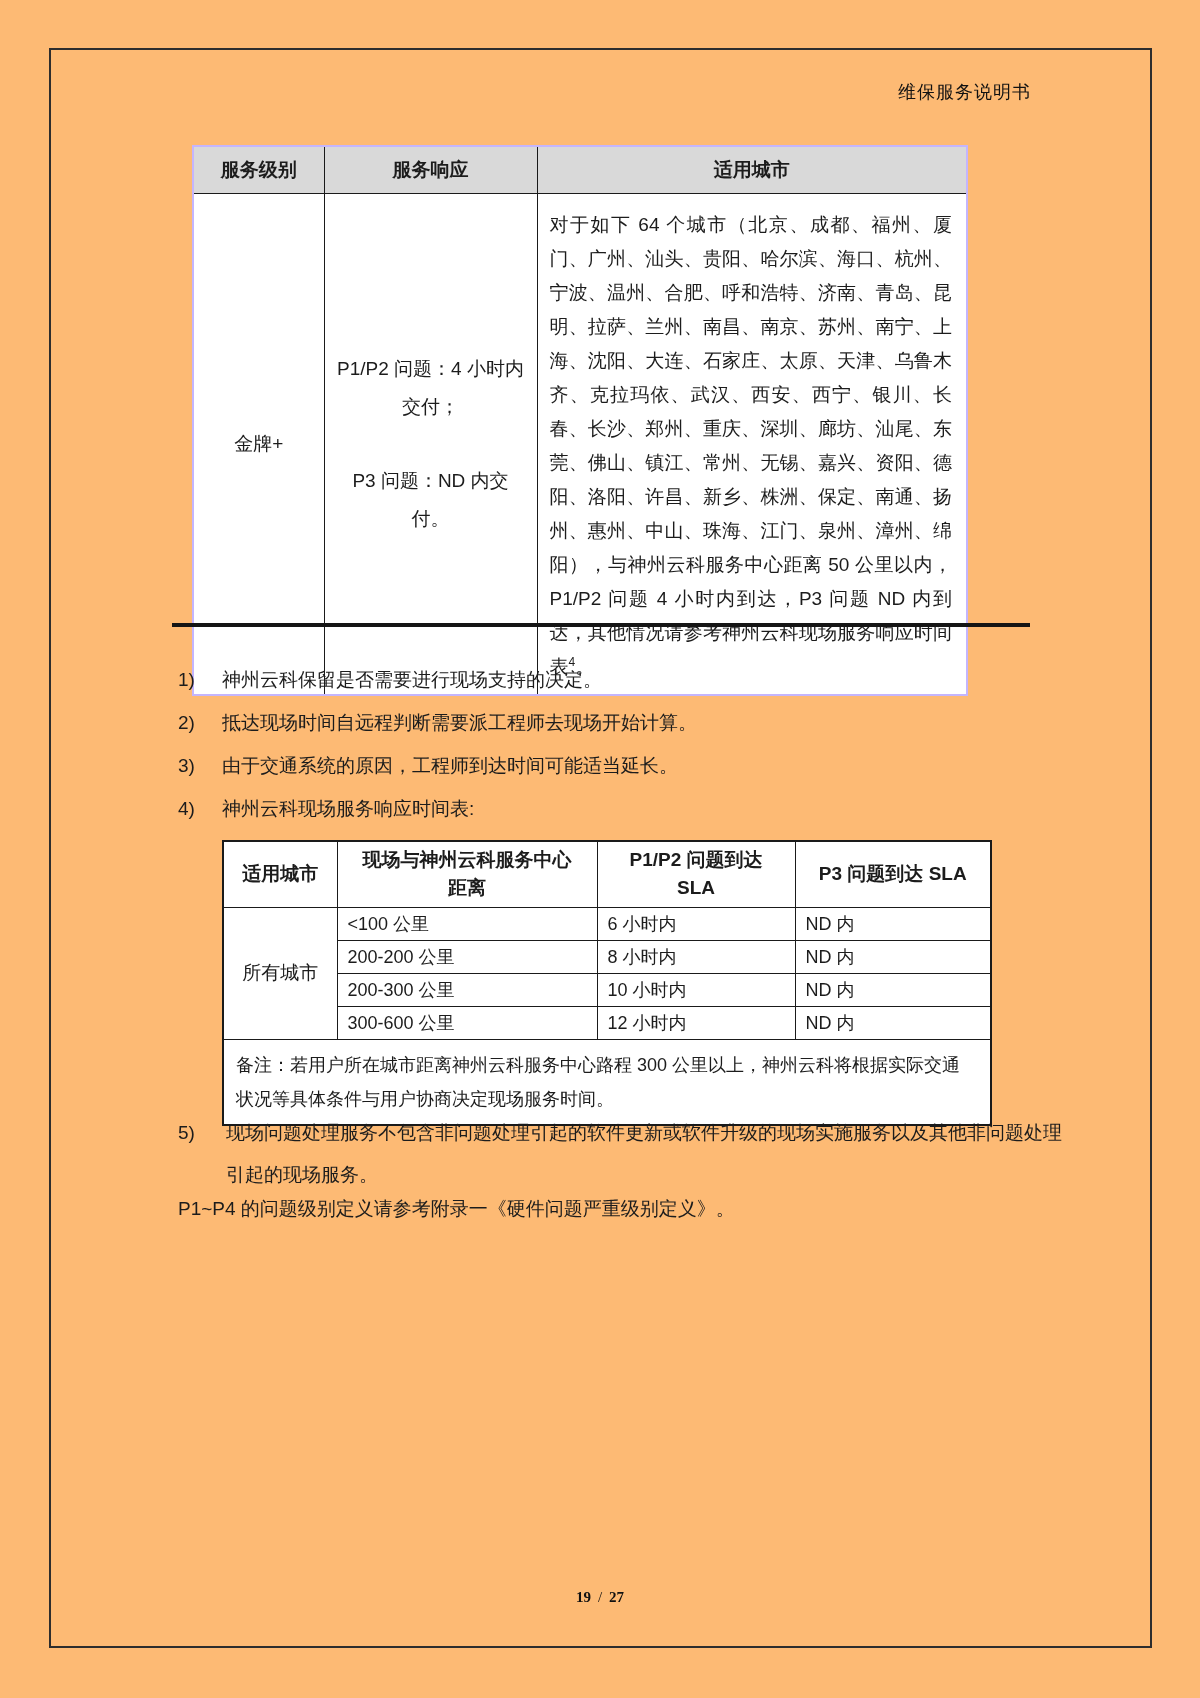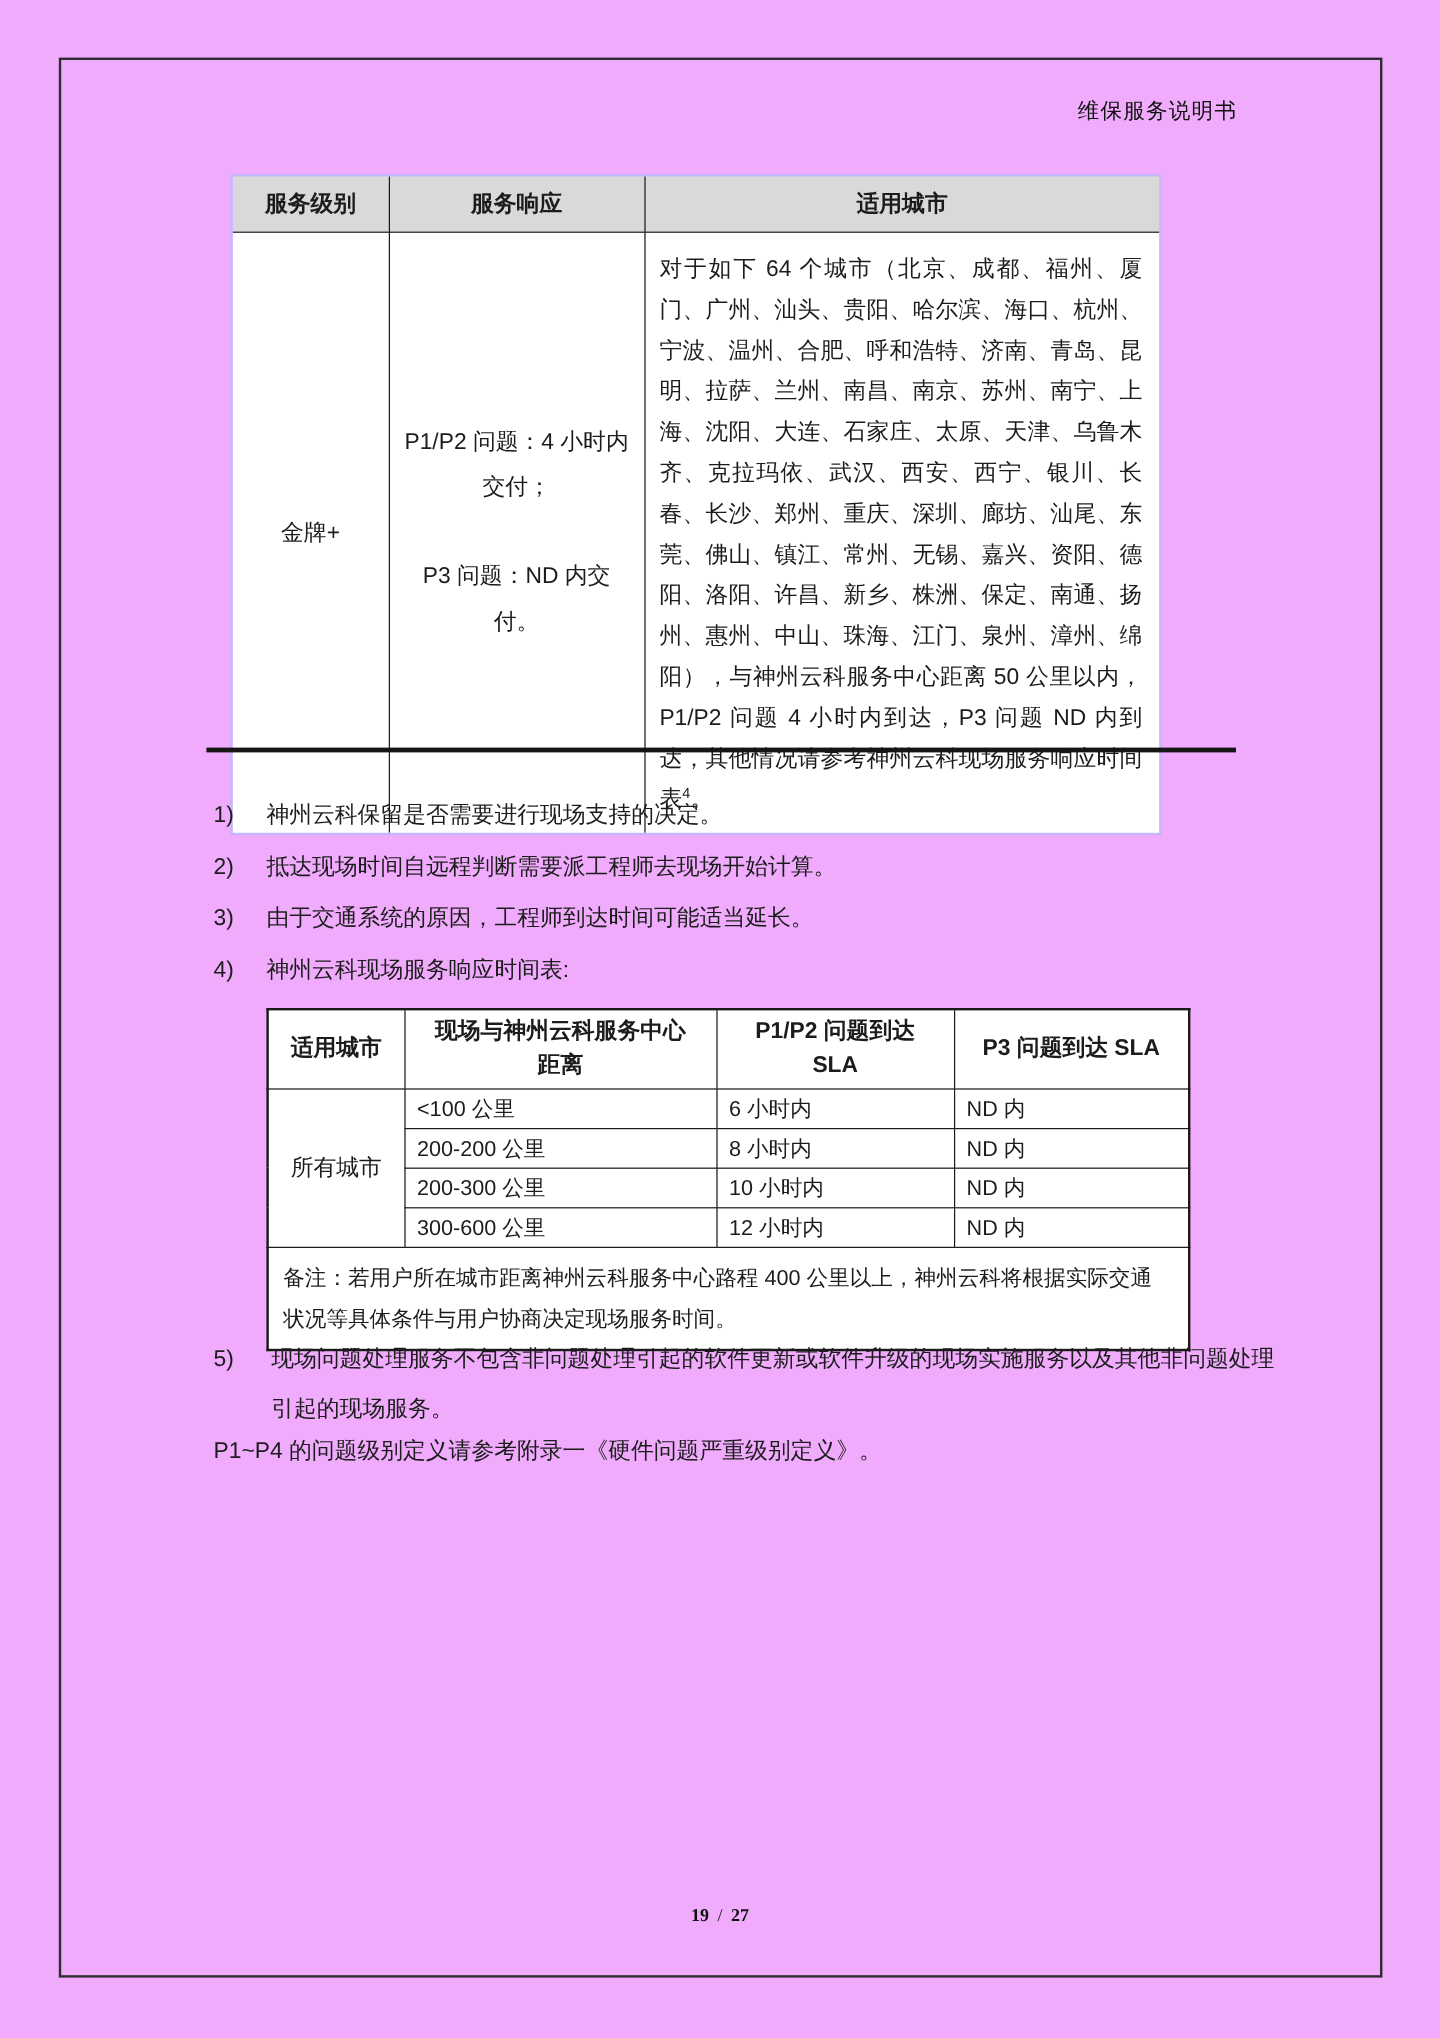--- a/index.html
+++ b/index.html
@@ -1,19 +1,19 @@
 <!DOCTYPE html>
 <html><head>
 <meta charset="utf-8">
 <style>
   * { margin:0; padding:0; box-sizing:border-box; }
   html,body { background:#ffffff; }
   body { font-family:"Liberation Sans", sans-serif; color:#1c1c1c; }
   .page {
-    position:relative; width:1200px; height:1698px; background:#f0abfc;
+    position:relative; width:1200px; height:1698px; background:#fdba74;
     overflow:hidden; margin:0 auto;
   }
   .page-border {
     position:absolute; left:49px; top:48px; width:1103px; height:1600px;
     border:2px solid #2d2d2d; background:transparent;
   }
   .doc-title {
     position:absolute; top:80px; right:169px;
     font-family:"Liberation Serif", serif; font-size:18px; color:#111;
     letter-spacing:1px;
@@ -168,21 +168,21 @@
         <td>200-300 公里</td>
         <td>10 小时内</td>
         <td>ND 内</td>
       </tr>
       <tr>
         <td>300-600 公里</td>
         <td>12 小时内</td>
         <td>ND 内</td>
       </tr>
       <tr>
-        <td class="remark-cell" colspan="4">备注：若用户所在城市距离神州云科服务中心路程 400 公里以上，神州云科将根据实际交通状况等具体条件与用户协商决定现场服务时间。</td>
+        <td class="remark-cell" colspan="4">备注：若用户所在城市距离神州云科服务中心路程 300 公里以上，神州云科将根据实际交通状况等具体条件与用户协商决定现场服务时间。</td>
       </tr>
     </tbody>
   </table>
 
   <div class="note5">
     <span class="note-num">5)</span>
     <span class="note-text">现场问题处理服务不包含非问题处理引起的软件更新或软件升级的现场实施服务以及其他非问题处理引起的现场服务。</span>
   </div>
 
   <div class="p1p4-line">P1~P4 的问题级别定义请参考附录一《硬件问题严重级别定义》。</div>

